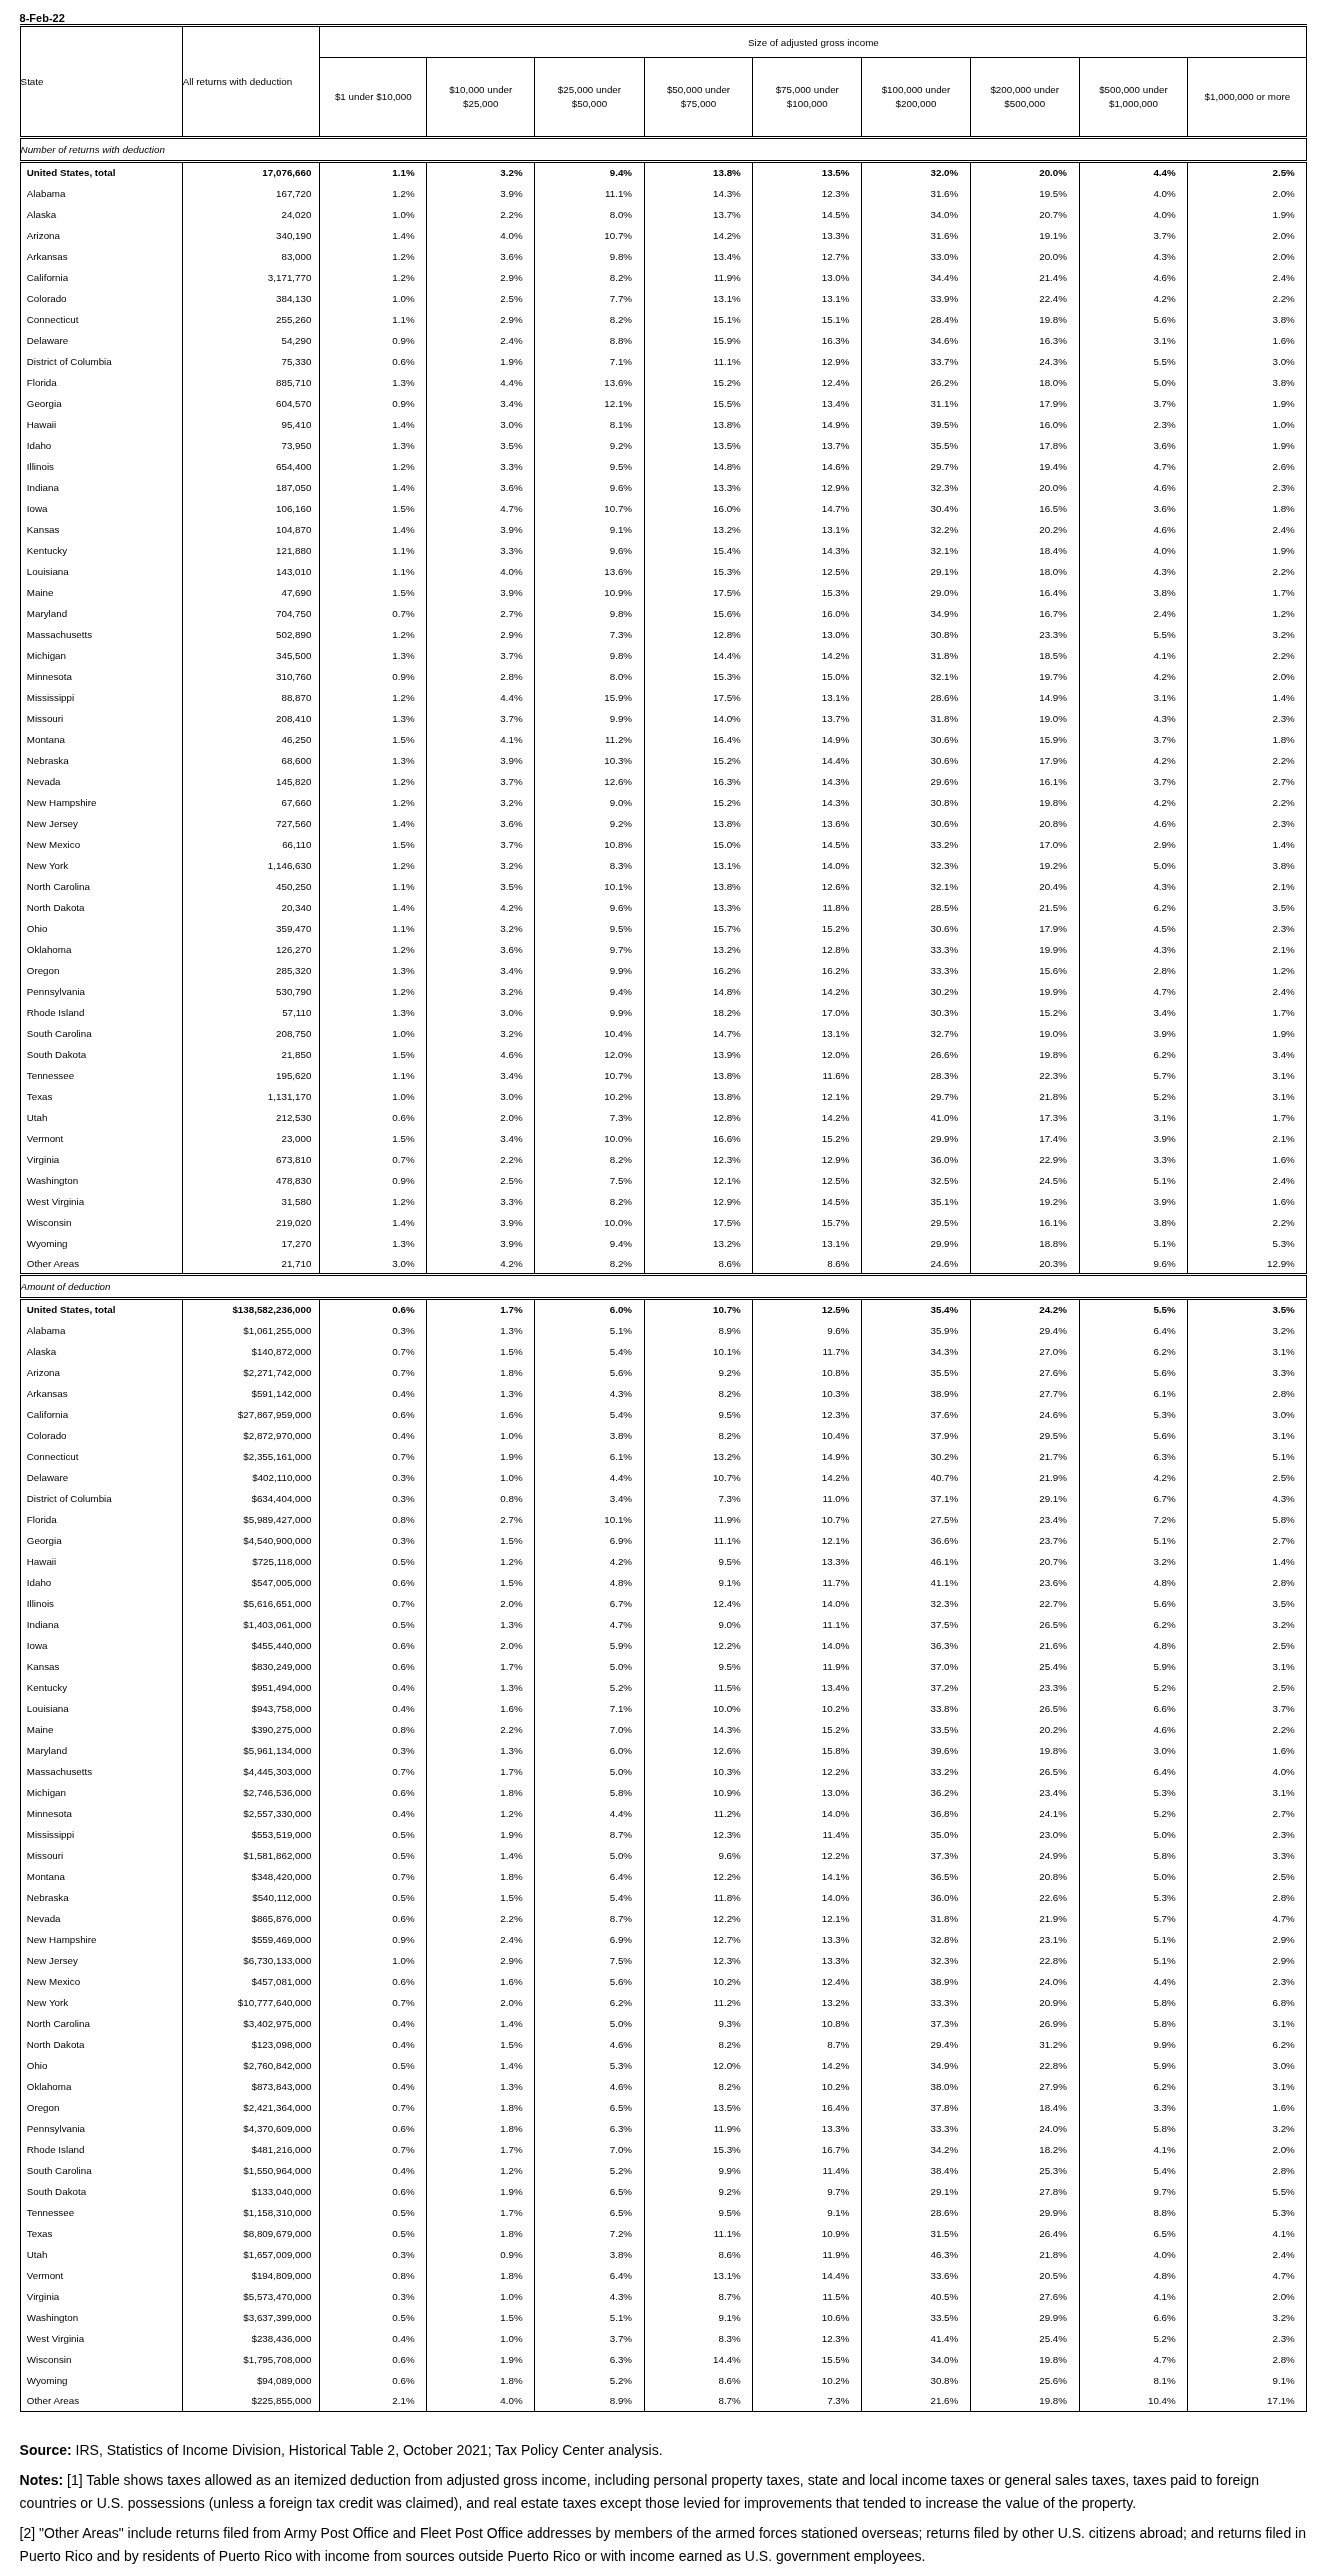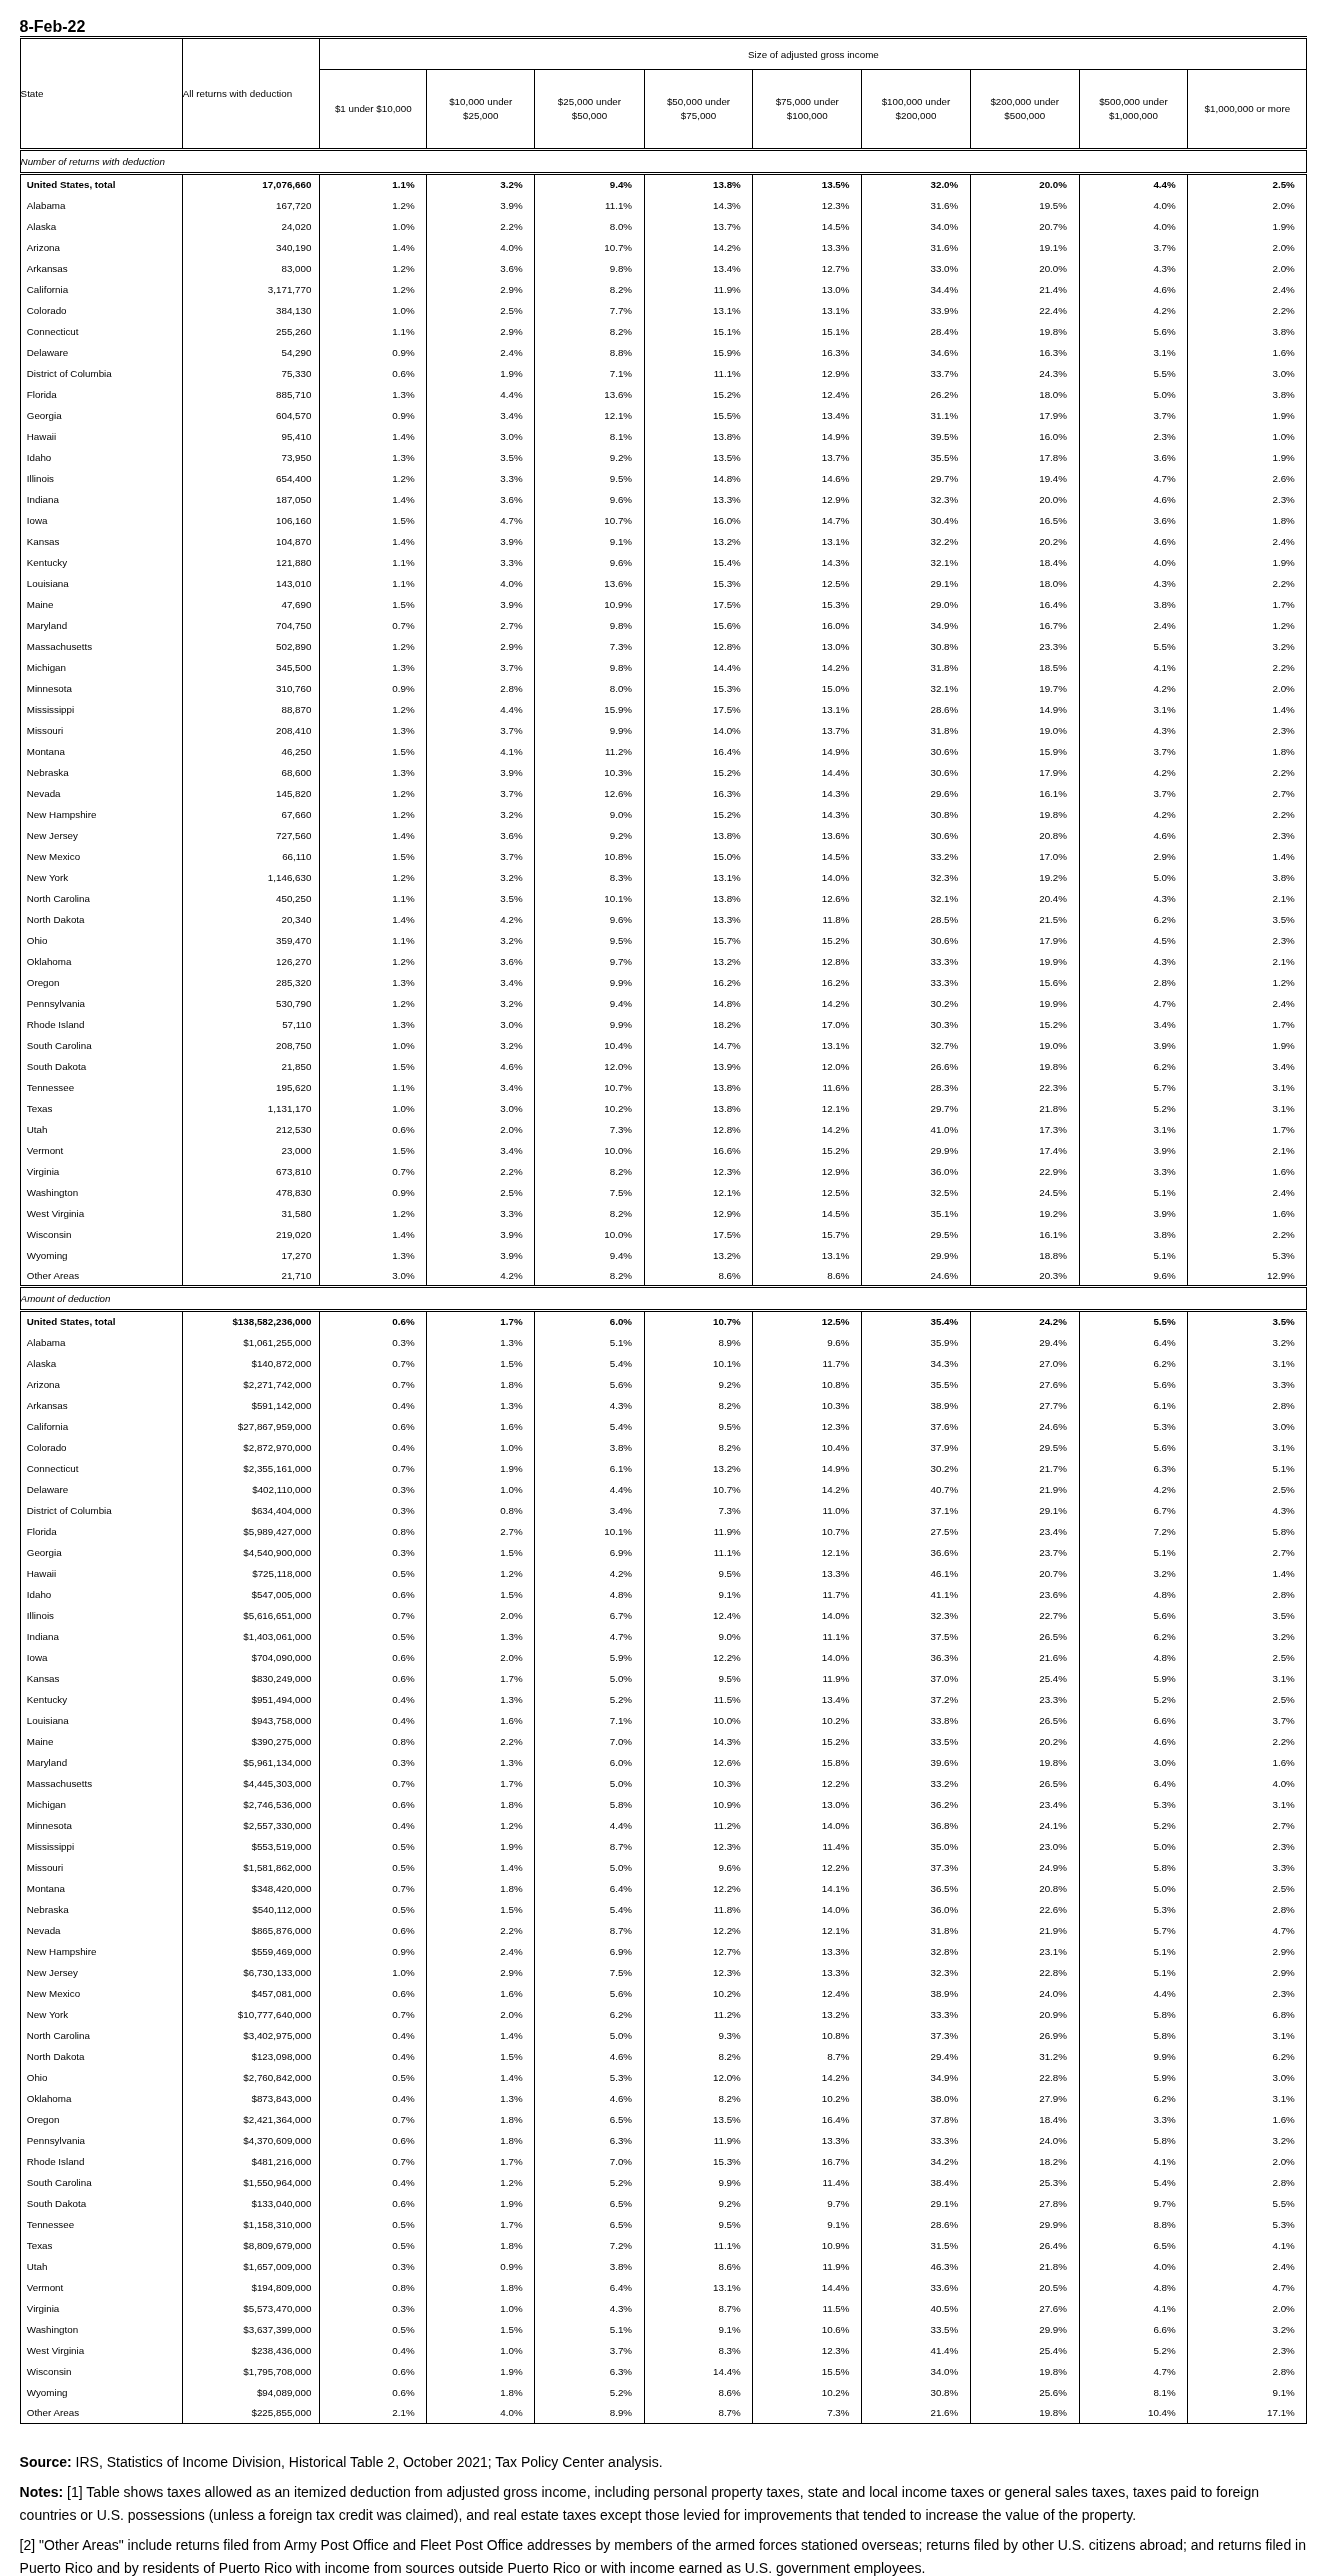--- a/index.html
+++ b/index.html
@@ -6,23 +6,23 @@
   html, body { background: #ffffff; }
   body {
     width: 1327px;
     min-height: 2576px;
     font-family: "Liberation Sans", "DejaVu Sans", sans-serif;
     color: #000;
     position: relative;
   }
   .page { padding: 7.1px 19.6px 9px 19.6px; }
   .date-stamp {
-    font-size: 16px;
+    font-size: 11px;
     font-weight: bold;
-    margin-top: 11px;
+    margin-top: 5px;
   }
   .title {
     text-align: center;
     font-size: 12px;
     font-weight: bold;
     margin-top: 16px;
     margin-bottom: 21.4px;
   }
   table.main {
     width: 100%;
@@ -1023,21 +1023,21 @@
           <td class="pct">4.7%</td>
           <td class="pct">9.0%</td>
           <td class="pct">11.1%</td>
           <td class="pct">37.5%</td>
           <td class="pct">26.5%</td>
           <td class="pct">6.2%</td>
           <td class="pct">3.2%</td>
         </tr>
         <tr class="data-row">
           <td class="state">Iowa</td>
-          <td class="allret">$704,090,000</td>
+          <td class="allret">$455,440,000</td>
           <td class="pct">0.6%</td>
           <td class="pct">2.0%</td>
           <td class="pct">5.9%</td>
           <td class="pct">12.2%</td>
           <td class="pct">14.0%</td>
           <td class="pct">36.3%</td>
           <td class="pct">21.6%</td>
           <td class="pct">4.8%</td>
           <td class="pct">2.5%</td>
         </tr>

